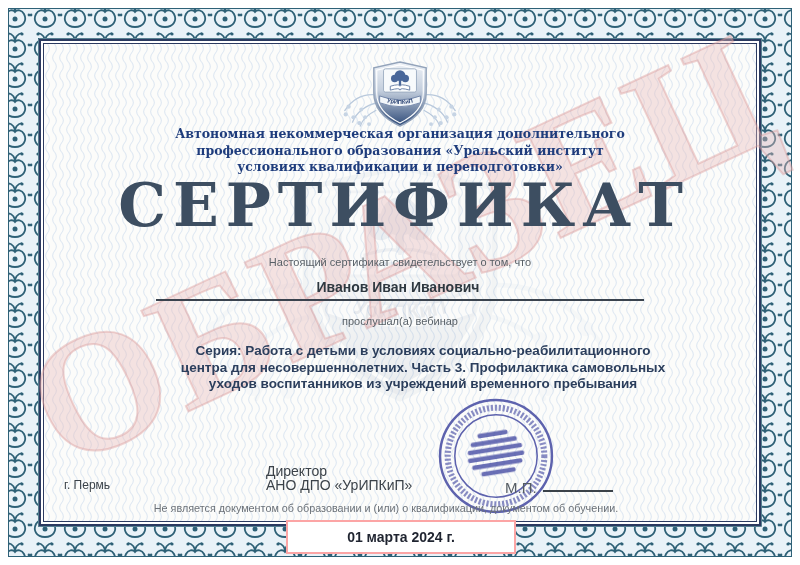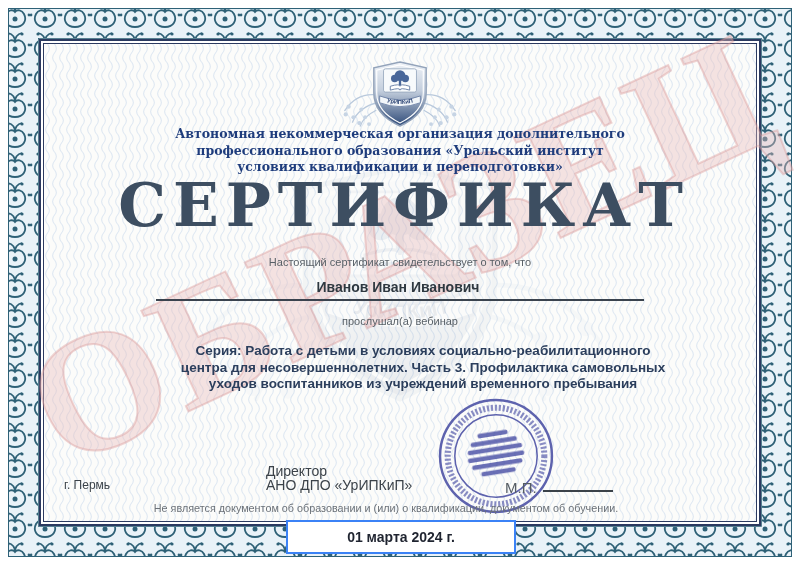--- a/index.html
+++ b/index.html
@@ -32,21 +32,21 @@
   .course{position:absolute;left:0;top:343px;width:800px;text-align:center;
           font-size:13.5px;font-weight:bold;line-height:16.5px;color:#2b3e5c;padding-left:23px;}
   .stamp{position:absolute;left:437px;top:397px;width:118px;height:118px;opacity:0.9;}
   .city{position:absolute;left:64px;top:478px;font-size:12px;color:#3b4249;}
   .director{position:absolute;left:266px;top:464px;font-size:14px;line-height:14px;color:#3b4249;}
   .mp{position:absolute;left:505px;top:479px;font-size:15px;color:#555c63;}
   .sigline{position:absolute;left:543px;top:490px;width:70px;height:1.5px;background:#3b4249;}
   .disclaimer{position:absolute;left:0;top:502px;width:772px;text-align:center;
               font-size:10.8px;color:#6b7178;}
   .datebox{position:absolute;left:286px;top:520px;width:226px;height:30px;background:#ffffff;
-           border:2px solid #3b82f6;z-index:4;text-align:center;line-height:30px;
+           border:2px solid #fca5a5;z-index:4;text-align:center;line-height:30px;
            font-size:14px;font-weight:bold;color:#1f2430;}
 </style>
 </head>
 <body>
 
 <div class="page">
 
   <svg width="0" height="0" style="position:absolute" aria-hidden="true">
     <symbol id="crest" viewBox="0 0 130 80">
       <g id="branchL" stroke="#b9c9dc" stroke-width="1.4" fill="none" stroke-linecap="round">

